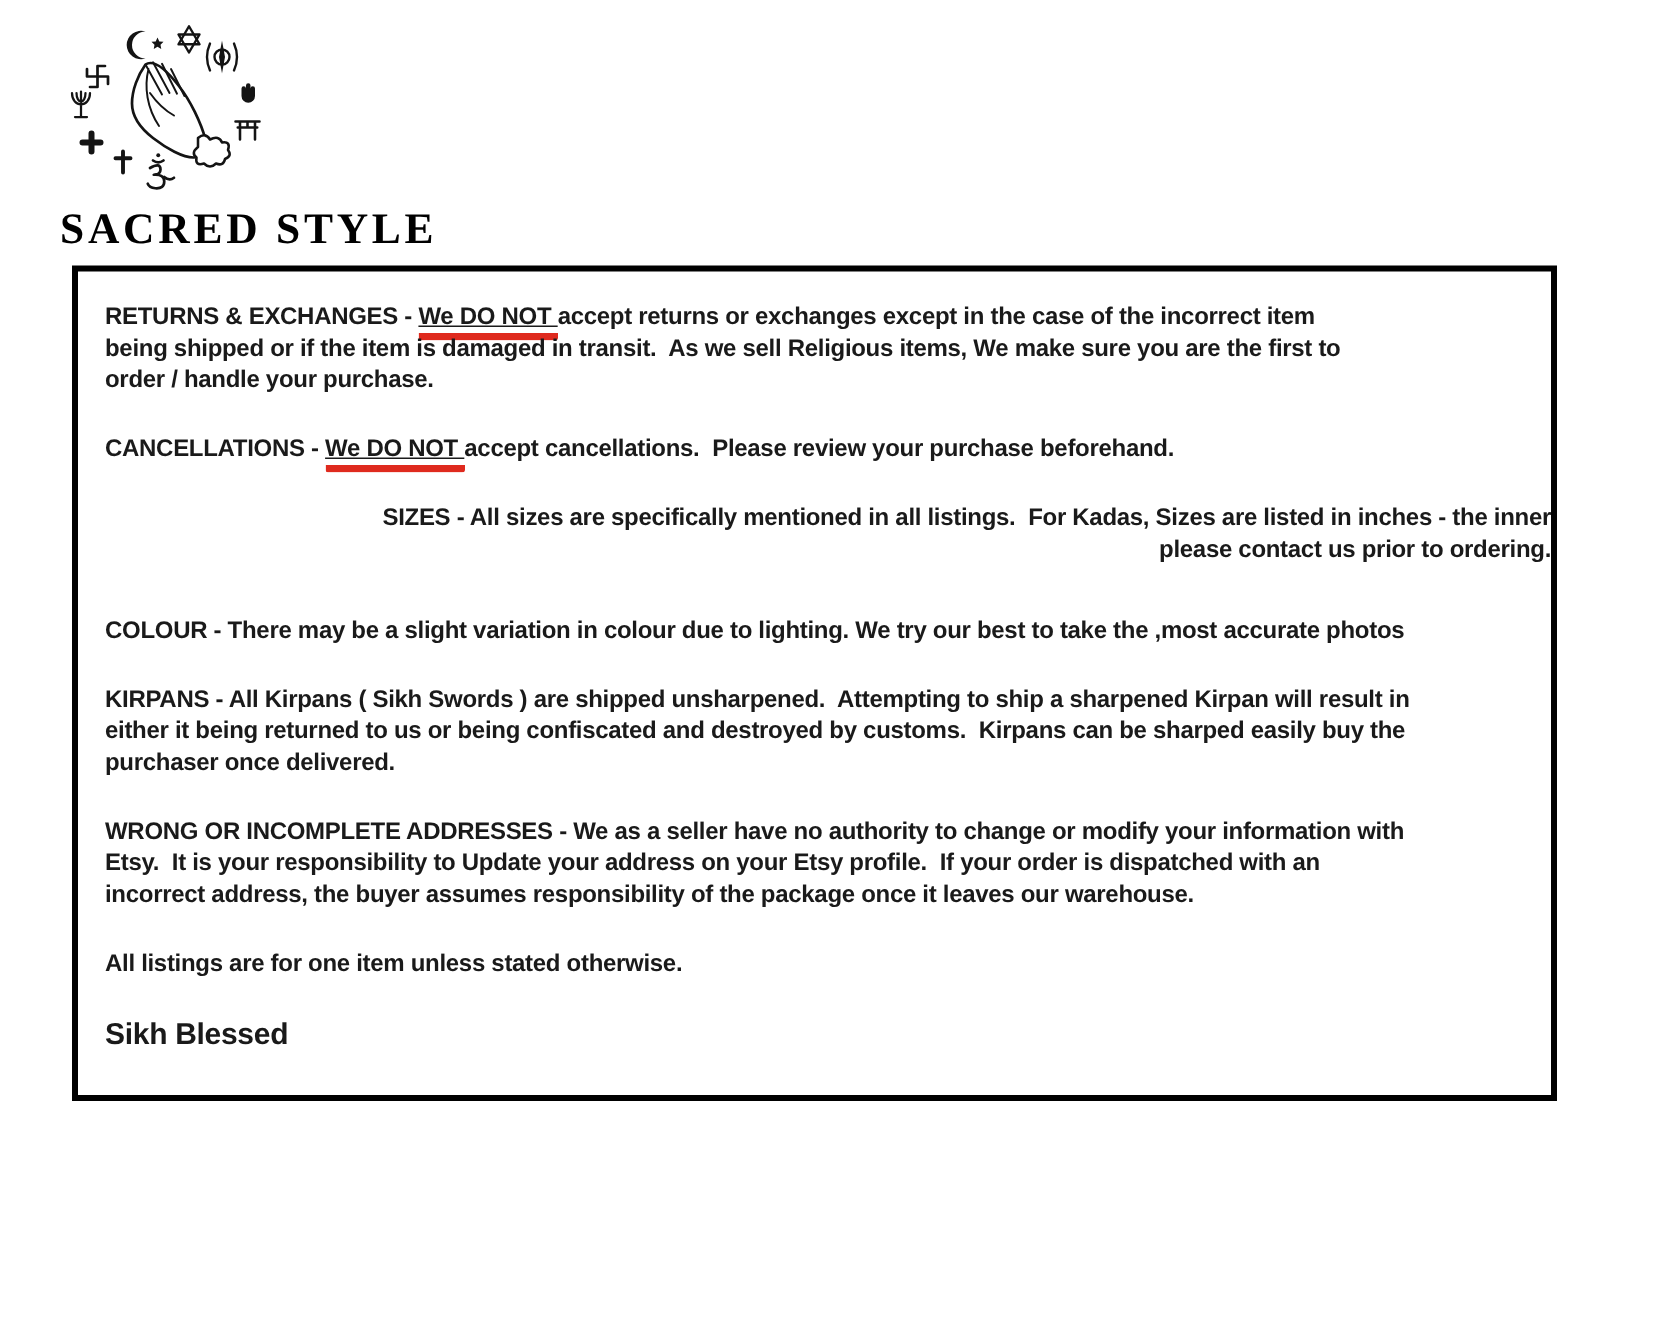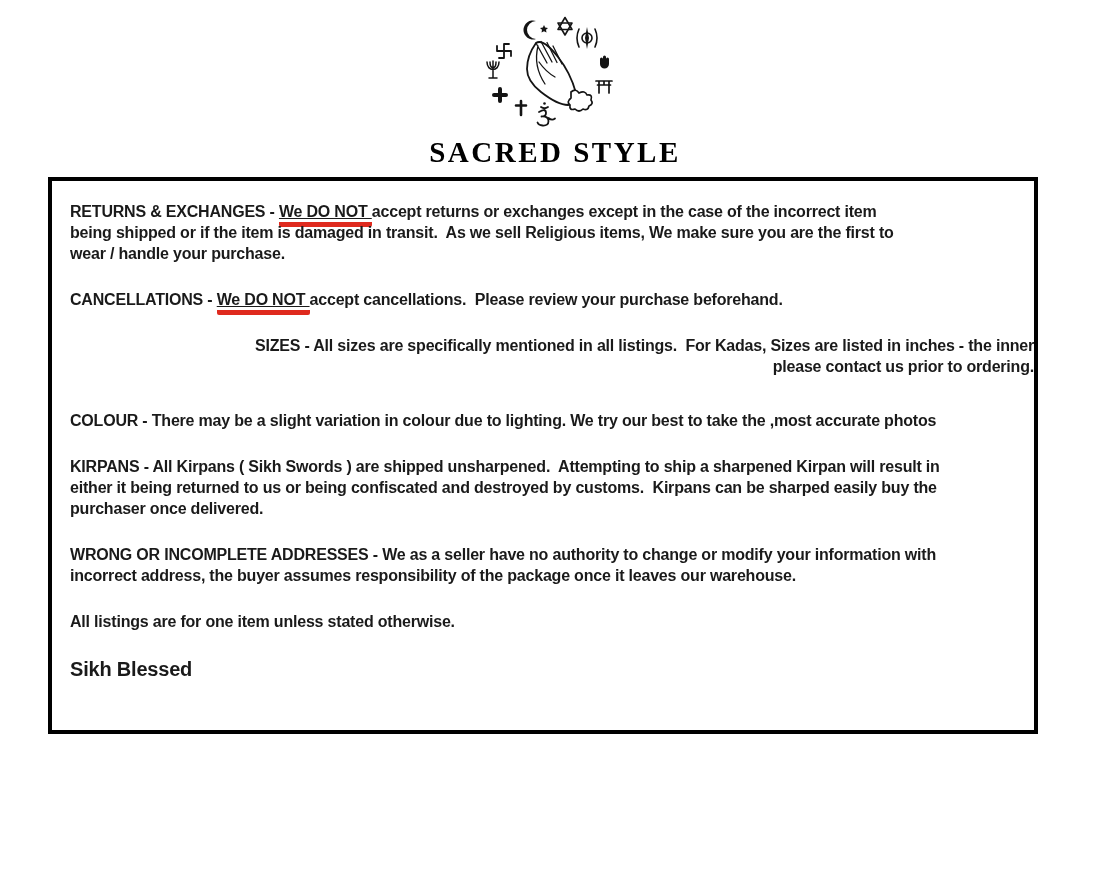--- a/index.html
+++ b/index.html
@@ -1,20 +1,20 @@
 <!DOCTYPE html>
 <html><head>
 <meta charset="utf-8">
 <style>
   html,body{margin:0;padding:0;}
   body{
     width:1115px;height:883px;background:#ffffff;position:relative;overflow:hidden;
     font-family:"Liberation Sans", sans-serif;
   }
-  .brand{position:absolute;left:60px;top:12px;width:990px;text-align:center;}
+  .brand{position:absolute;left:40px;top:12px;width:990px;}
   .logo-wrap{display:inline-block;line-height:0;}
   .brand-name{
     font-family:"Liberation Serif", serif;
     font-size:29px;letter-spacing:2.5px;color:#000;margin-top:2px;font-weight:600;
   }
   .policy-box{
     position:absolute;left:48px;top:177px;width:990px;height:557px;
     border:4px solid #000;box-sizing:border-box;
     padding:20px 0 0 18px;
     color:#1a1a1a;font-weight:700;font-size:16px;line-height:21px;letter-spacing:-0.2px;
@@ -94,21 +94,21 @@
       </svg>
     </span>
     <div class="brand-name">SACRED STYLE</div>
   </header>
 
   <section class="policy-box">
 
     <p class="para">
       <span class="line"><span>RETURNS &amp; EXCHANGES - </span><span class="marked">We DO NOT </span><span>accept returns or exchanges except in the case of the incorrect item</span></span>
       <span class="line">being shipped or if the item is damaged in transit.  As we sell Religious items, We make sure you are the first to</span>
-      <span class="line">wear / handle your purchase.</span>
+      <span class="line">order / handle your purchase.</span>
     </p>
 
     <p class="para">
       <span class="line"><span>CANCELLATIONS - </span><span class="marked">We DO NOT </span><span>accept cancellations.  Please review your purchase beforehand.</span></span>
     </p>
 
     <p class="para gap-lg">
       <span class="line">SIZES - All sizes are specifically mentioned in all listings.  For Kadas, Sizes are listed in inches - the inner</span>
       <span class="line">please contact us prior to ordering.</span>
     </p>
@@ -118,20 +118,21 @@
     </p>
 
     <p class="para">
       <span class="line">KIRPANS - All Kirpans ( Sikh Swords ) are shipped unsharpened.  Attempting to ship a sharpened Kirpan will result in</span>
       <span class="line">either it being returned to us or being confiscated and destroyed by customs.  Kirpans can be sharped easily buy the</span>
       <span class="line">purchaser once delivered.</span>
     </p>
 
     <p class="para">
       <span class="line">WRONG OR INCOMPLETE ADDRESSES - We as a seller have no authority to change or modify your information with</span>
+      <span class="line">Etsy.  It is your responsibility to Update your address on your Etsy profile.  If your order is dispatched with an</span>
       <span class="line">incorrect address, the buyer assumes responsibility of the package once it leaves our warehouse.</span>
     </p>
 
     <p class="para">
       <span class="line">All listings are for one item unless stated otherwise.</span>
     </p>
 
     <div class="signoff">Sikh Blessed</div>
 
   </section>

